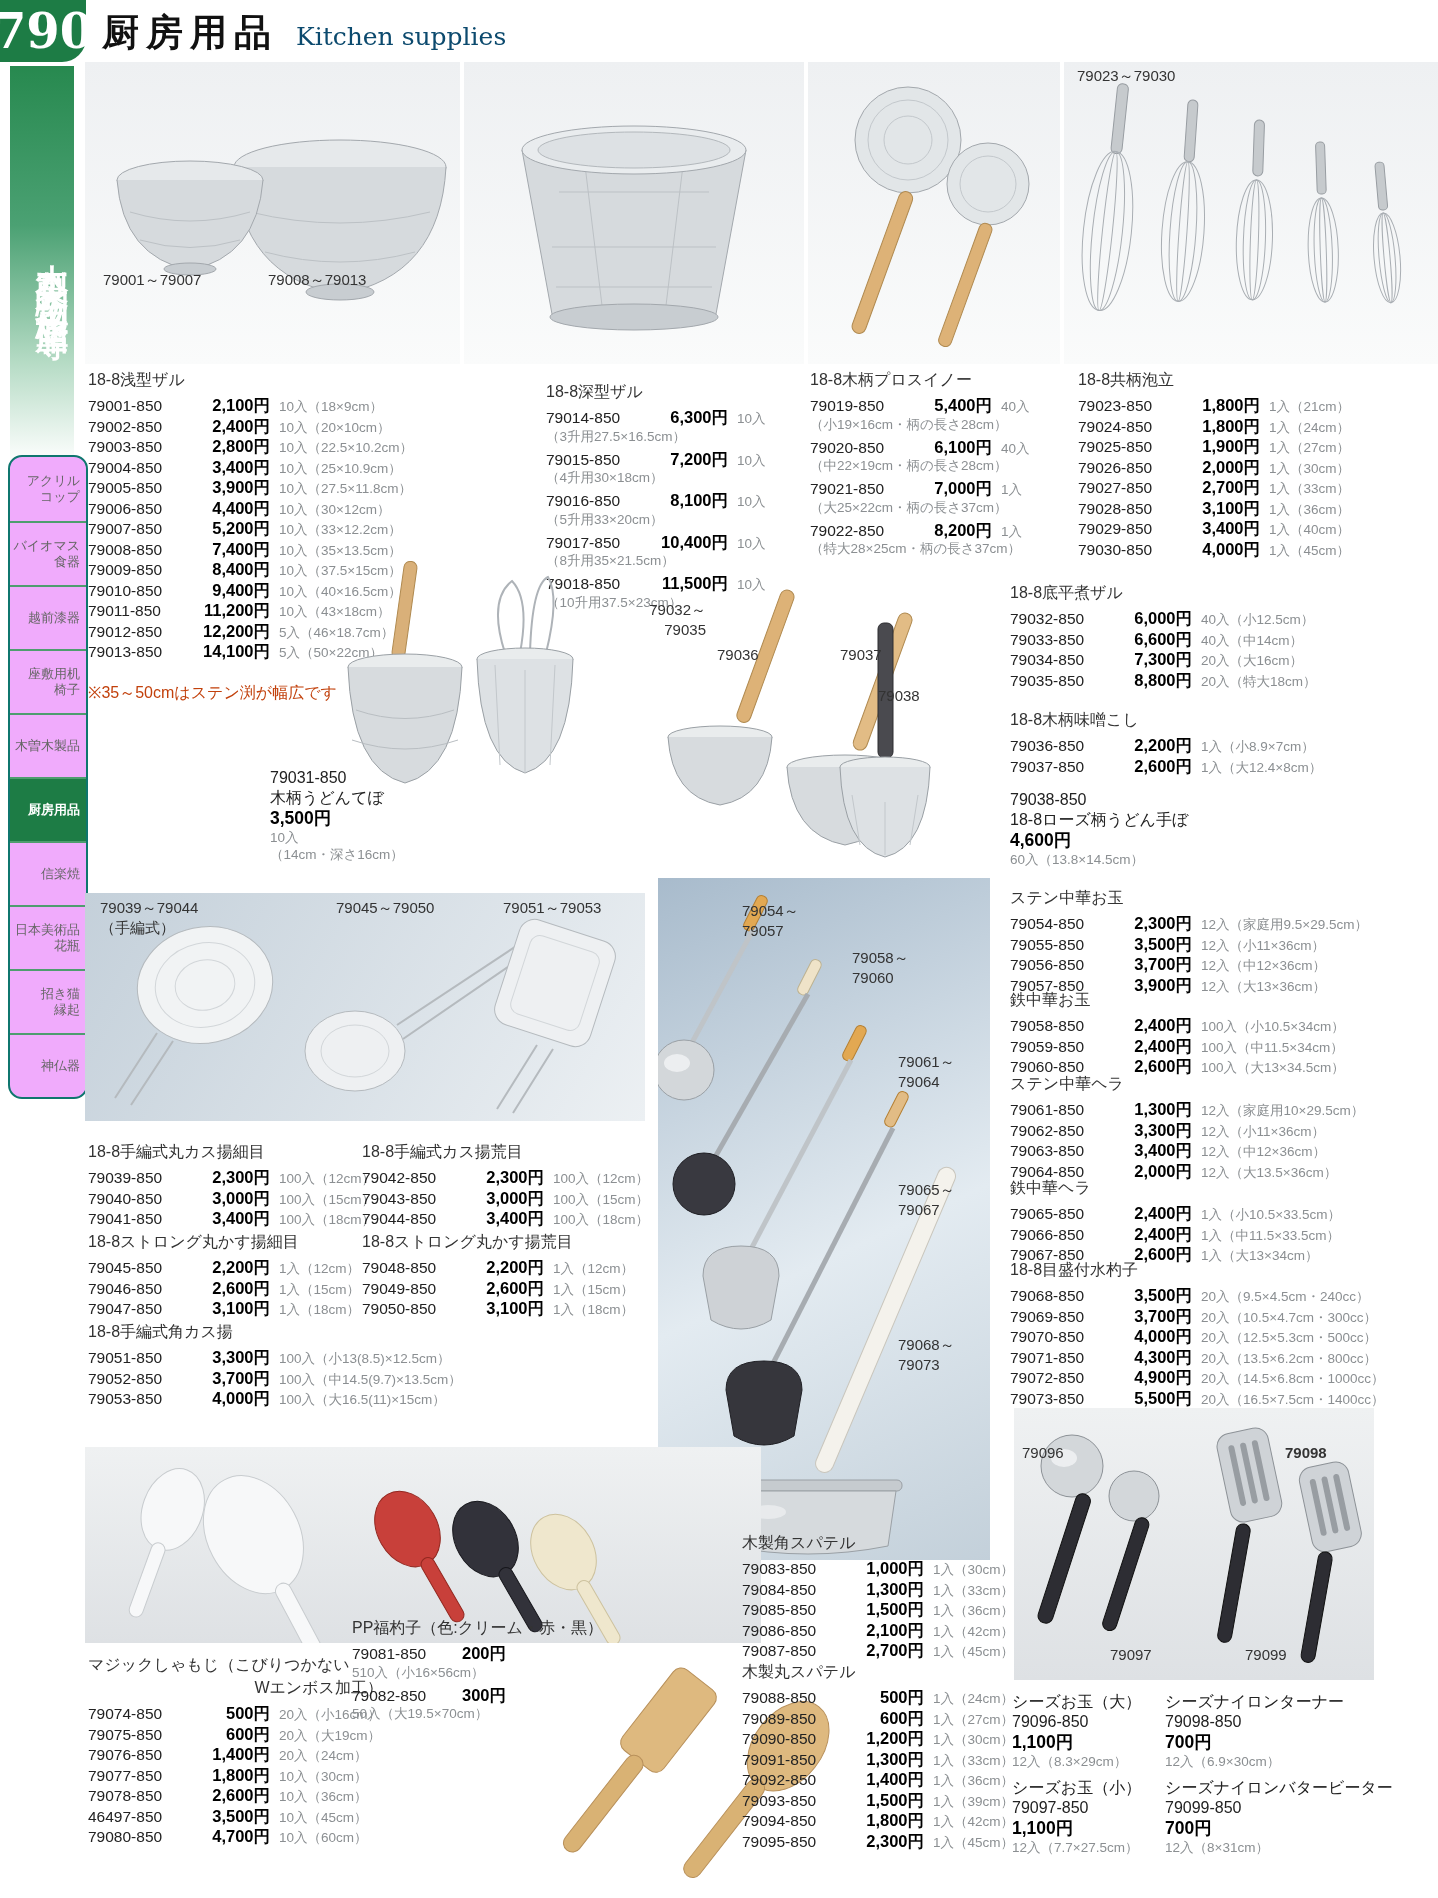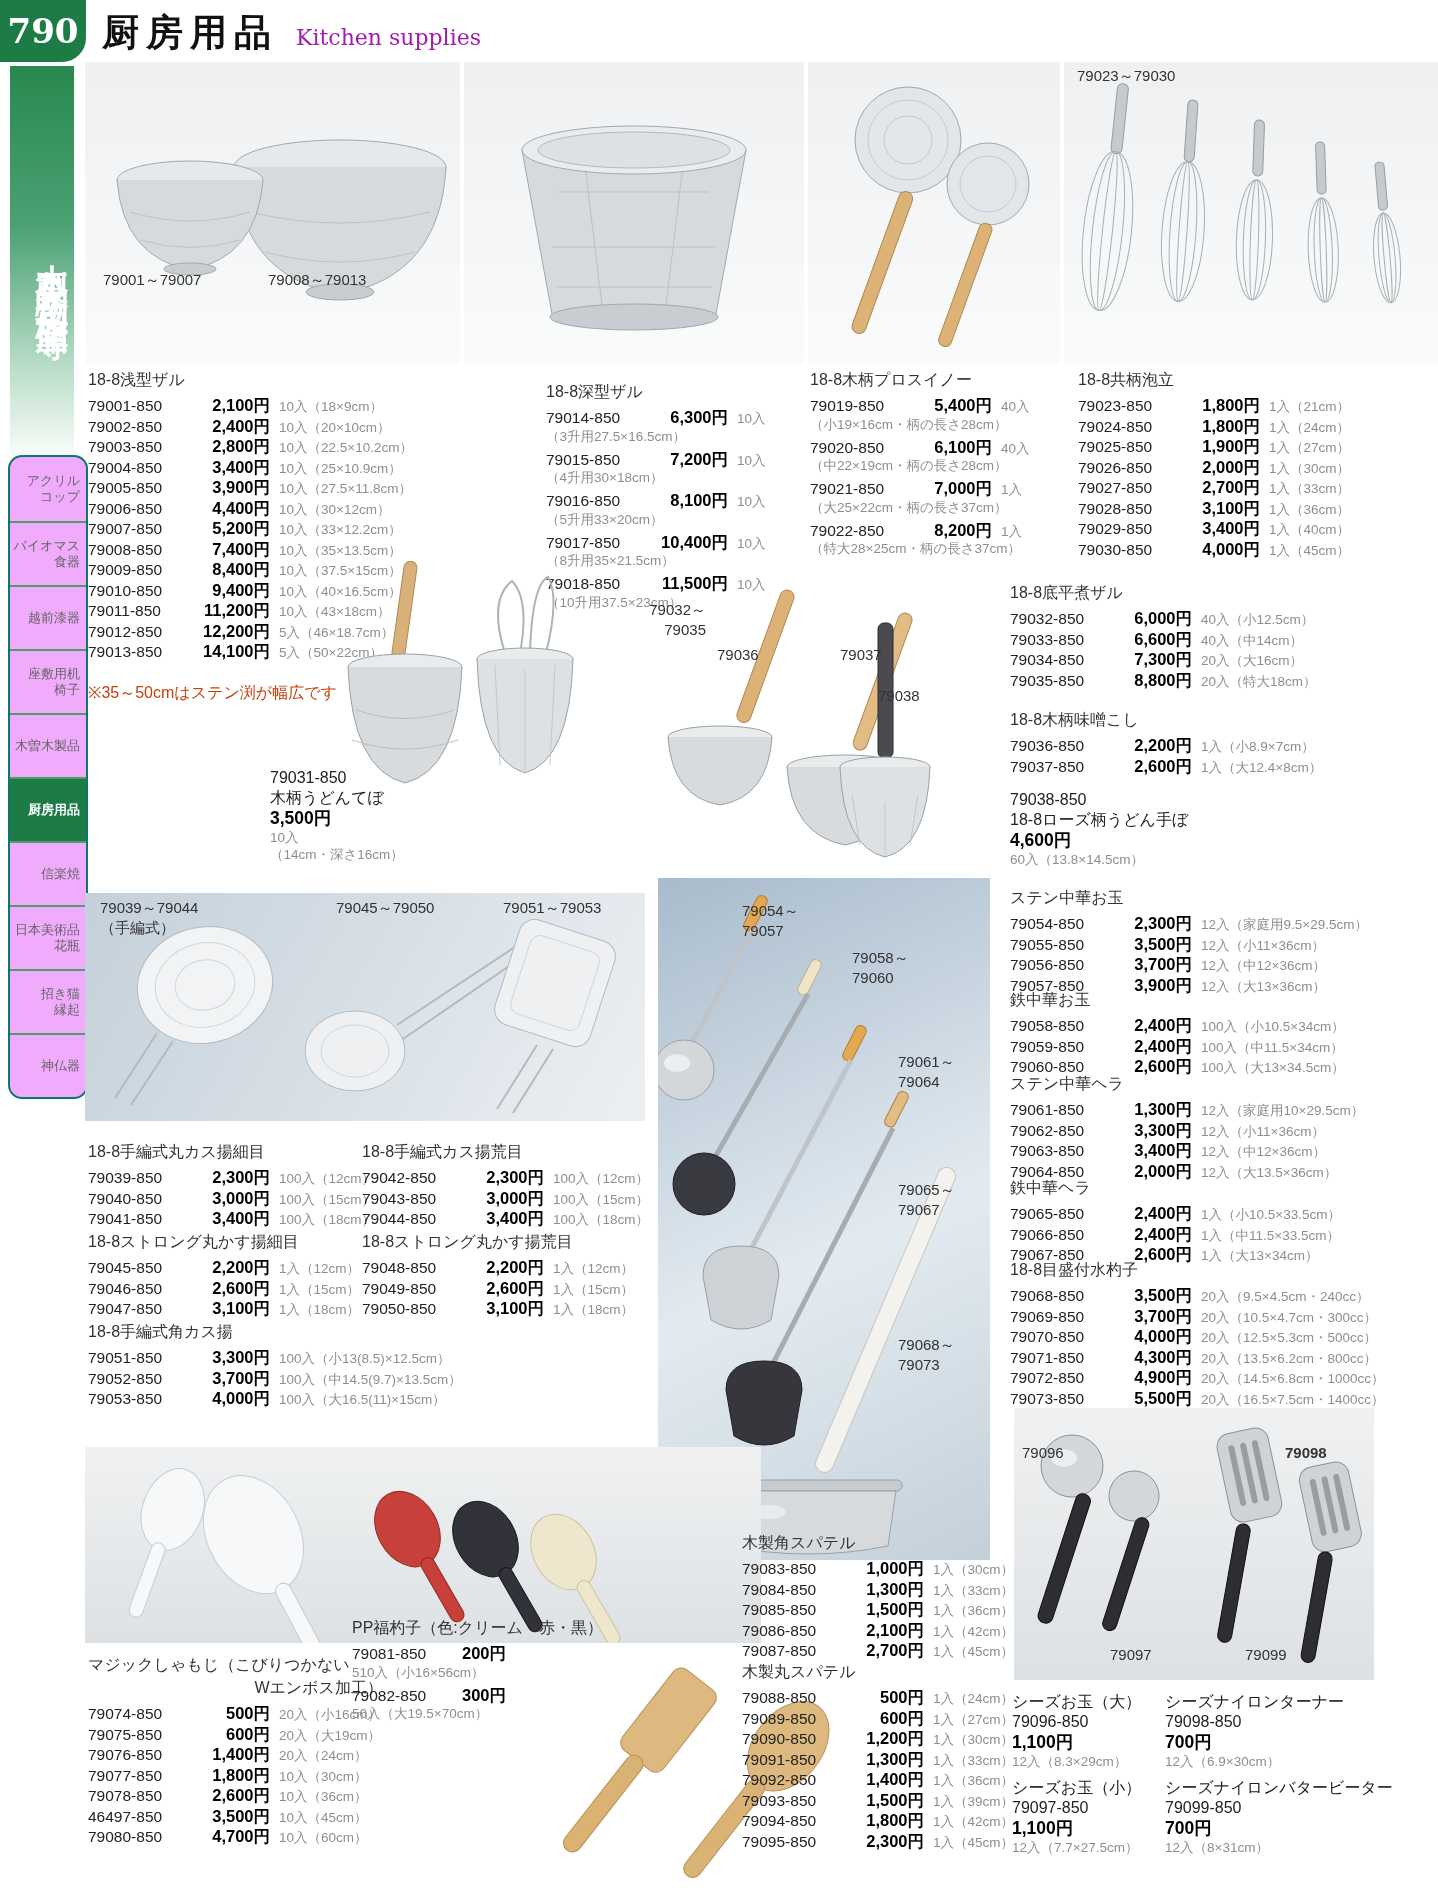--- a/index.html
+++ b/index.html
@@ -2,26 +2,26 @@
 <html><head>
 <meta charset="utf-8">
 <style>
   html,body{margin:0;padding:0;}
   body{position:relative;width:1438px;height:1898px;background:#ffffff;
        font-family:"Liberation Sans",sans-serif;overflow:hidden;}
   .abs{position:absolute;}
 
   
   .pagenum{position:absolute;left:0;top:0;width:86px;height:62px;background:#1d7c45;
-           border-radius:0 0 24px 0;color:#fff;font-size:34px;font-weight:bold;
+           border-radius:0 0 24px 0;color:#fff;font-size:48px;font-weight:bold;
            display:flex;align-items:center;justify-content:center;
            font-family:"DejaVu Serif",serif;}
   .titlerow{position:absolute;left:102px;top:8px;display:flex;align-items:baseline;gap:18px;}
   .title-jp{font-family:"DejaVu Serif",serif;font-weight:bold;font-size:37px;color:#111;letter-spacing:7px;}
-  .title-en{font-family:"DejaVu Serif",serif;font-size:22px;color:#a21caf;}
+  .title-en{font-family:"DejaVu Serif",serif;font-size:25px;color:#0c4a6e;}
 
   
   .v-banner{position:absolute;left:10px;top:66px;width:64px;height:398px;
             background:linear-gradient(180deg,#27894f 0%,#4ba173 40%,#b7dcc6 75%,#ffffff 100%);
             color:#fff;writing-mode:vertical-rl;font-size:33px;font-weight:bold;
             letter-spacing:7px;padding-top:16px;box-sizing:border-box;text-align:left;
             display:flex;justify-content:center;}
   .nav{position:absolute;left:8px;top:455px;width:76px;border:2px solid #0f766e;
        border-radius:14px;overflow:hidden;background:#f0abfc;}
   .nav-item{height:64px;display:flex;align-items:center;justify-content:flex-end;

